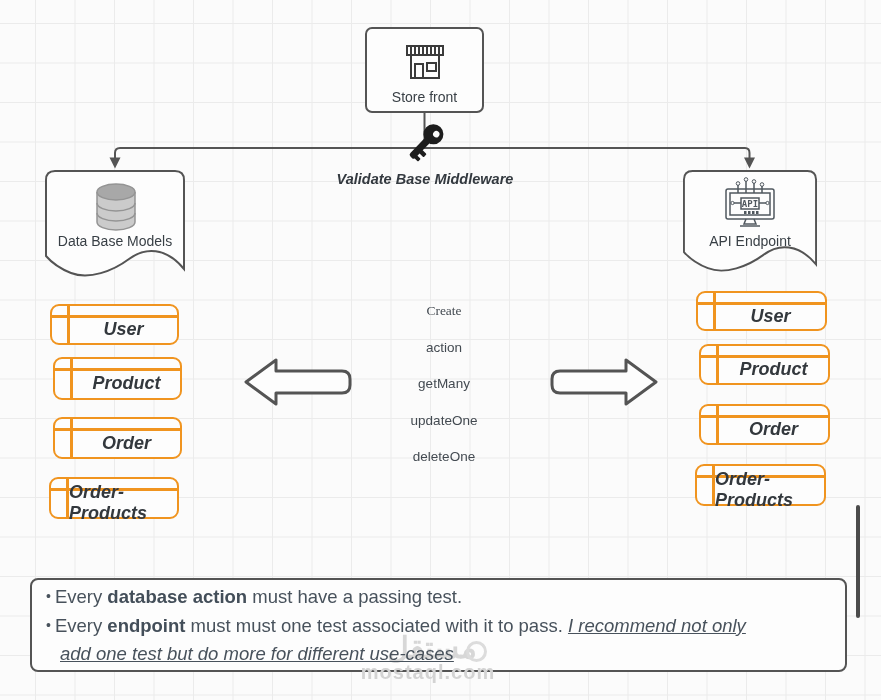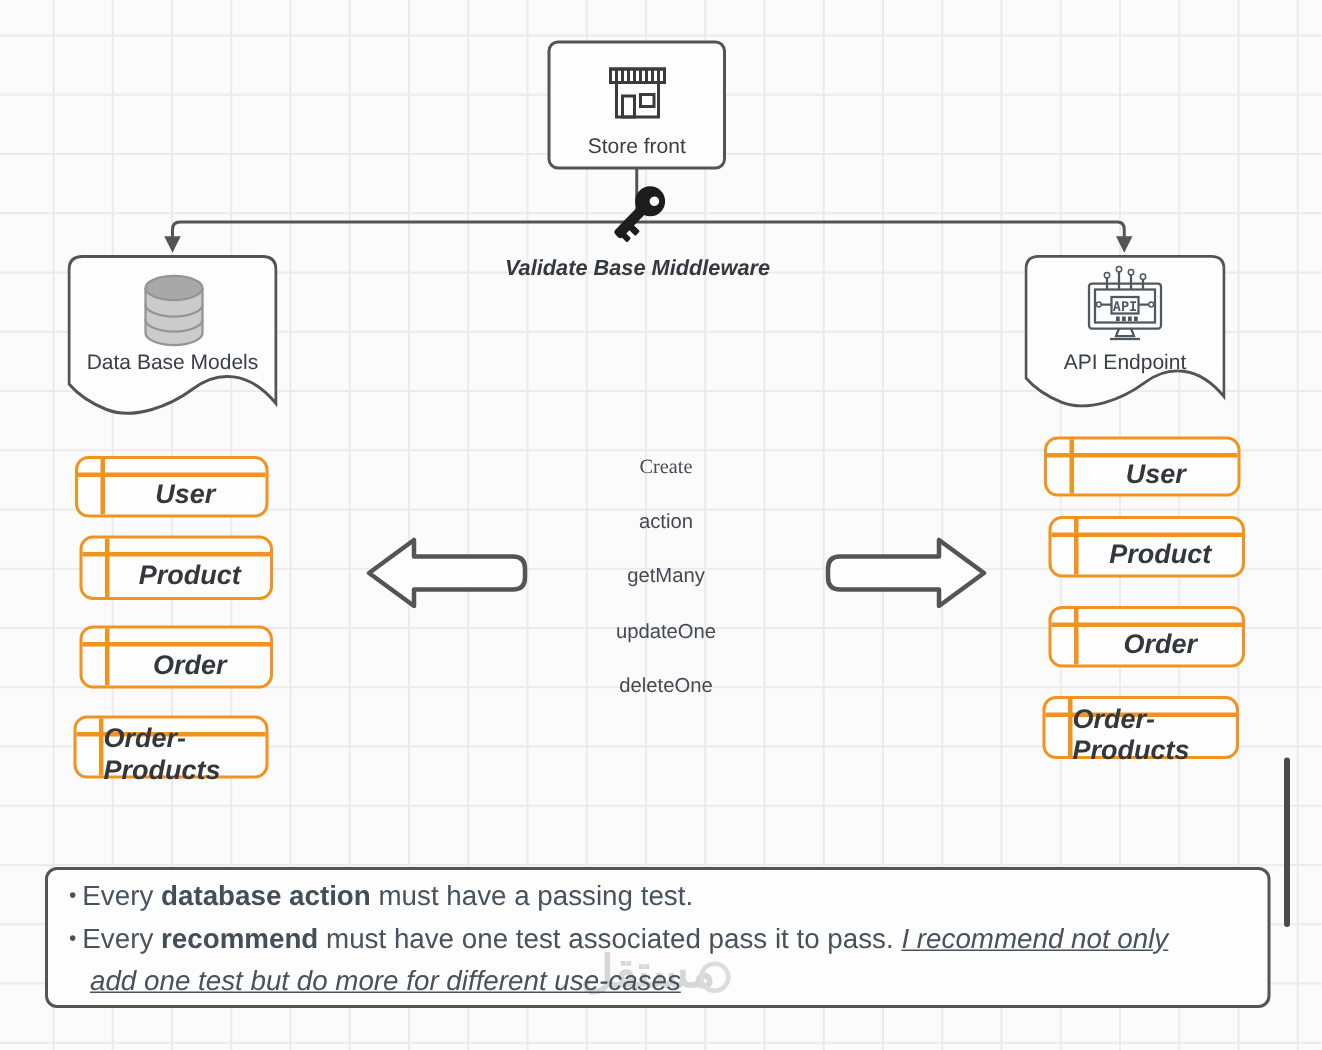--- a/index.html
+++ b/index.html
@@ -188,23 +188,24 @@
   <svg class="abs" style="left:548px;top:356px;" width="110" height="52" viewBox="0 0 110 52">
     <path d="M108 26 L78 4 L78 15 L12 15 Q4 15 4 23 V29 Q4 37 12 37 L78 37 L78 48 Z" fill="#fdfdfd" stroke="#545454" stroke-width="3" stroke-linejoin="round"></path>
   </svg>
 
   <div class="abs note-box"></div>
   <div class="abs note-text" style="left:38px;top:582px;width:800px;">
     <div class="note-line">
       <span class="bullet">•</span><span>Every </span><b>database action</b><span> must have a passing test.</span>
     </div>
     <div class="note-line">
-      <span class="bullet">•</span><span>Every </span><b>recommend</b><span> must have one test associated pass it to pass. </span><span class="em">I recommend not only</span><br>
+      <span class="bullet">•</span><span>Every </span><b>endpoint</b><span> must must one test associated with it to pass. </span><span class="em">I recommend not only</span><br>
       <span class="em">add one test but do more for different use-cases</span>
     </div>
   </div>
 
   <div class="abs watermark wm-ar">مستقل</div>
   <div class="abs watermark wm-dot"></div>
+  <div class="abs watermark wm-domain">mostaql.com</div>
 
   <div class="abs scroll-thumb"></div>
 
 </div>
 
 </body></html>

